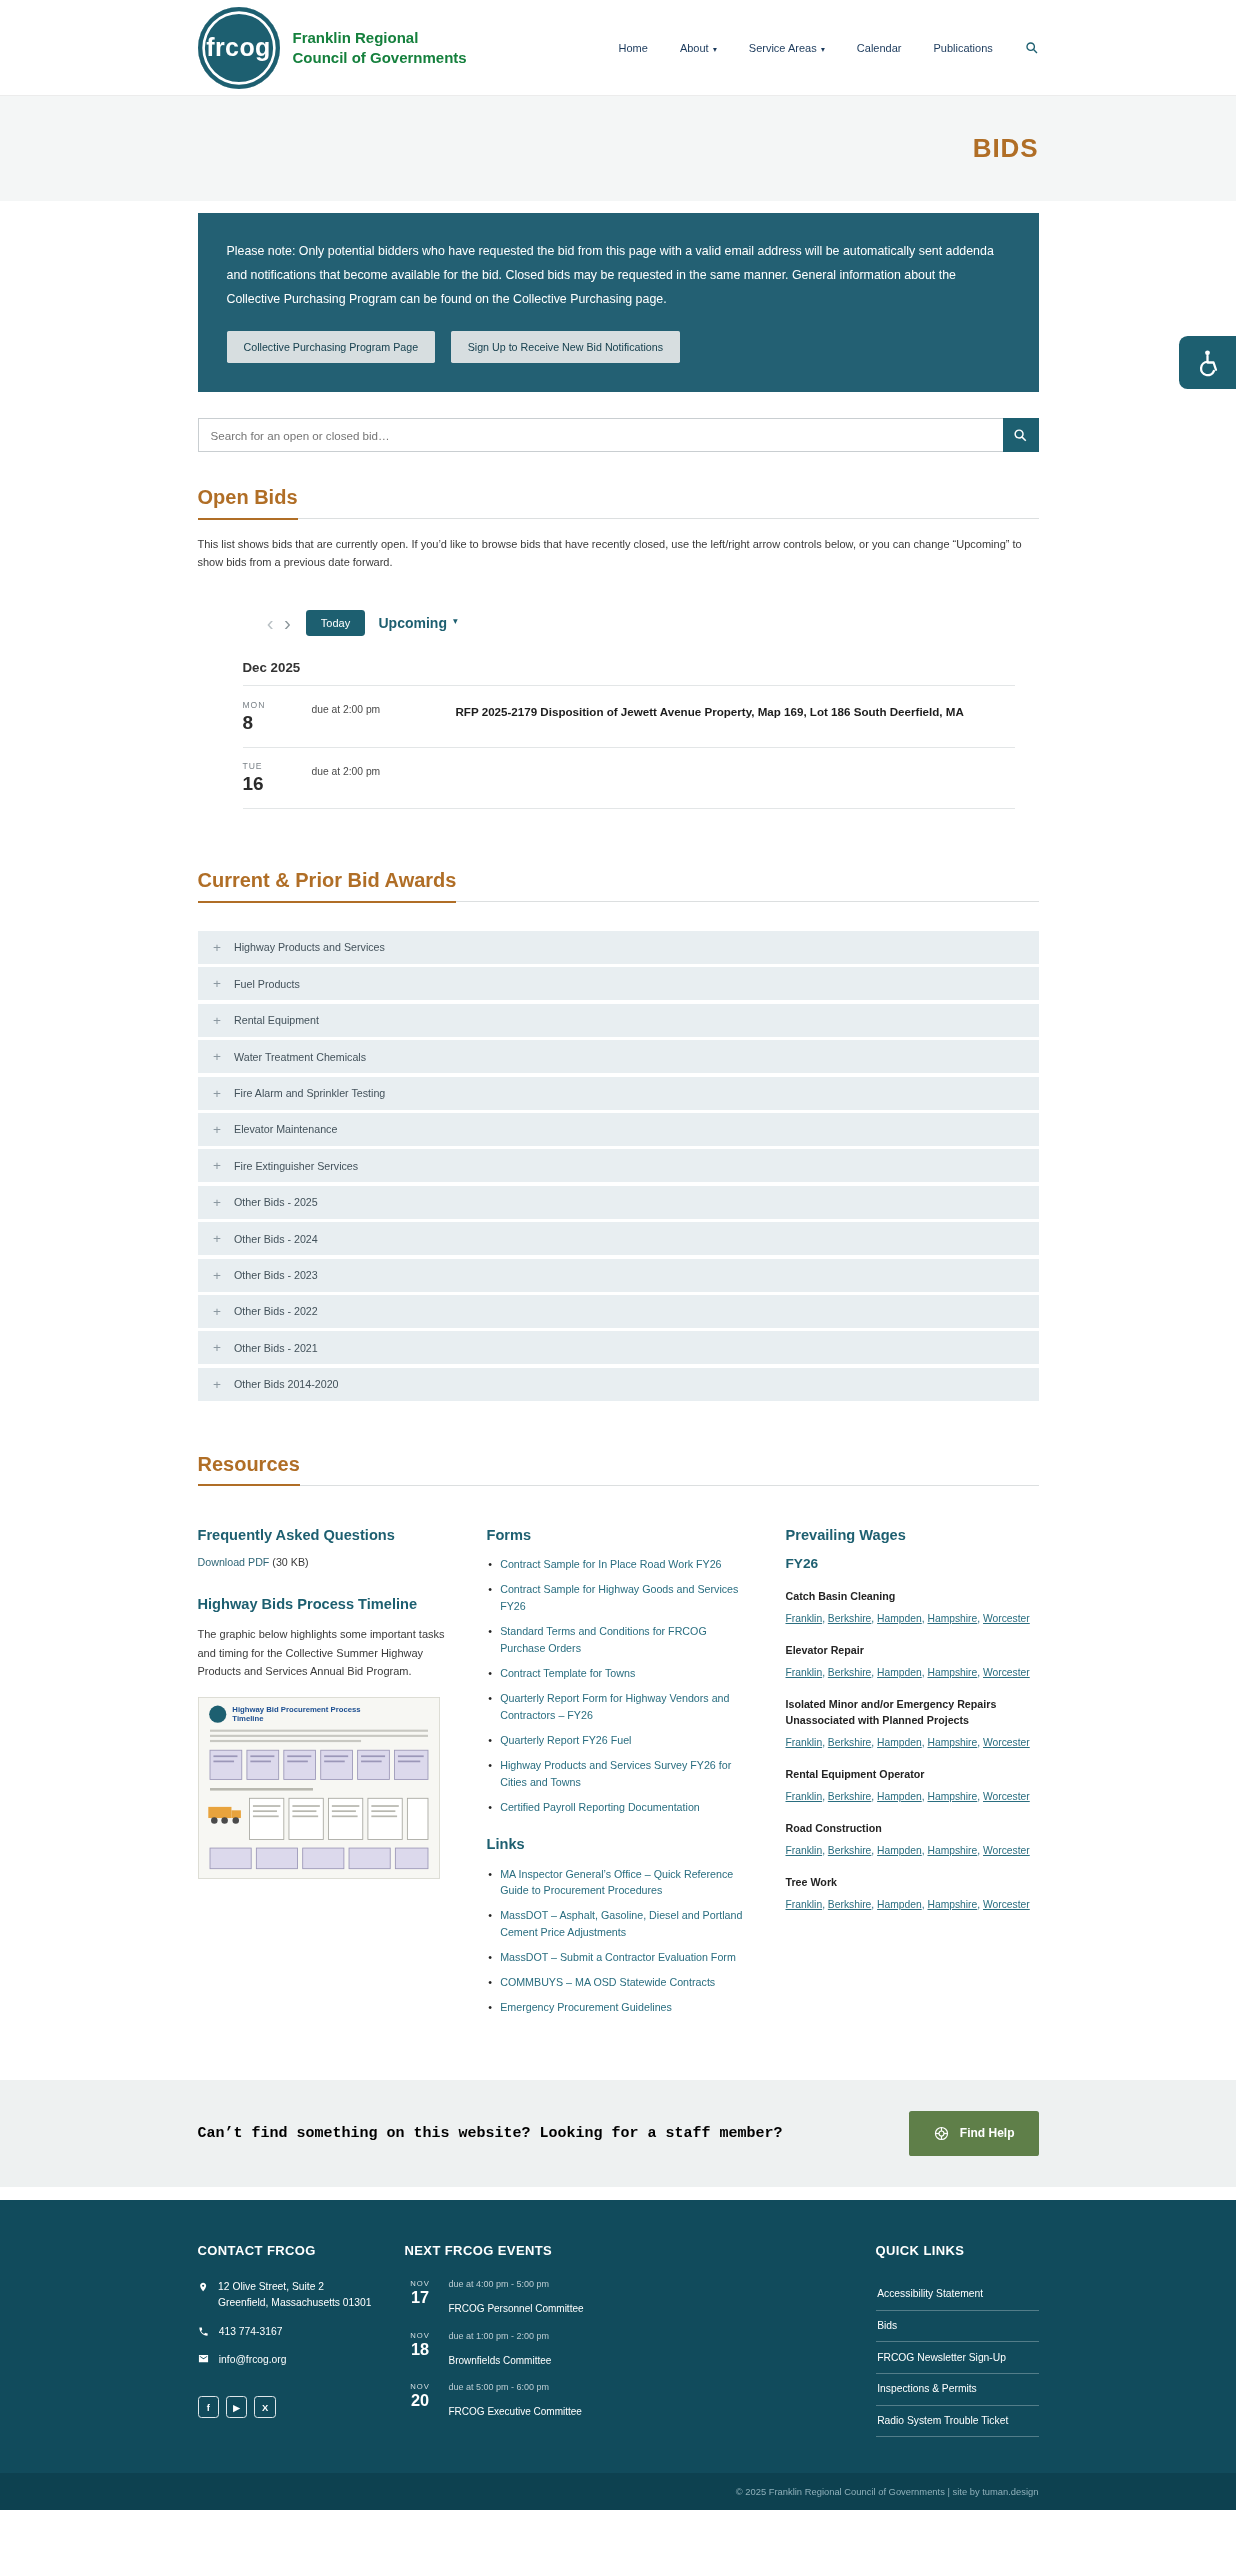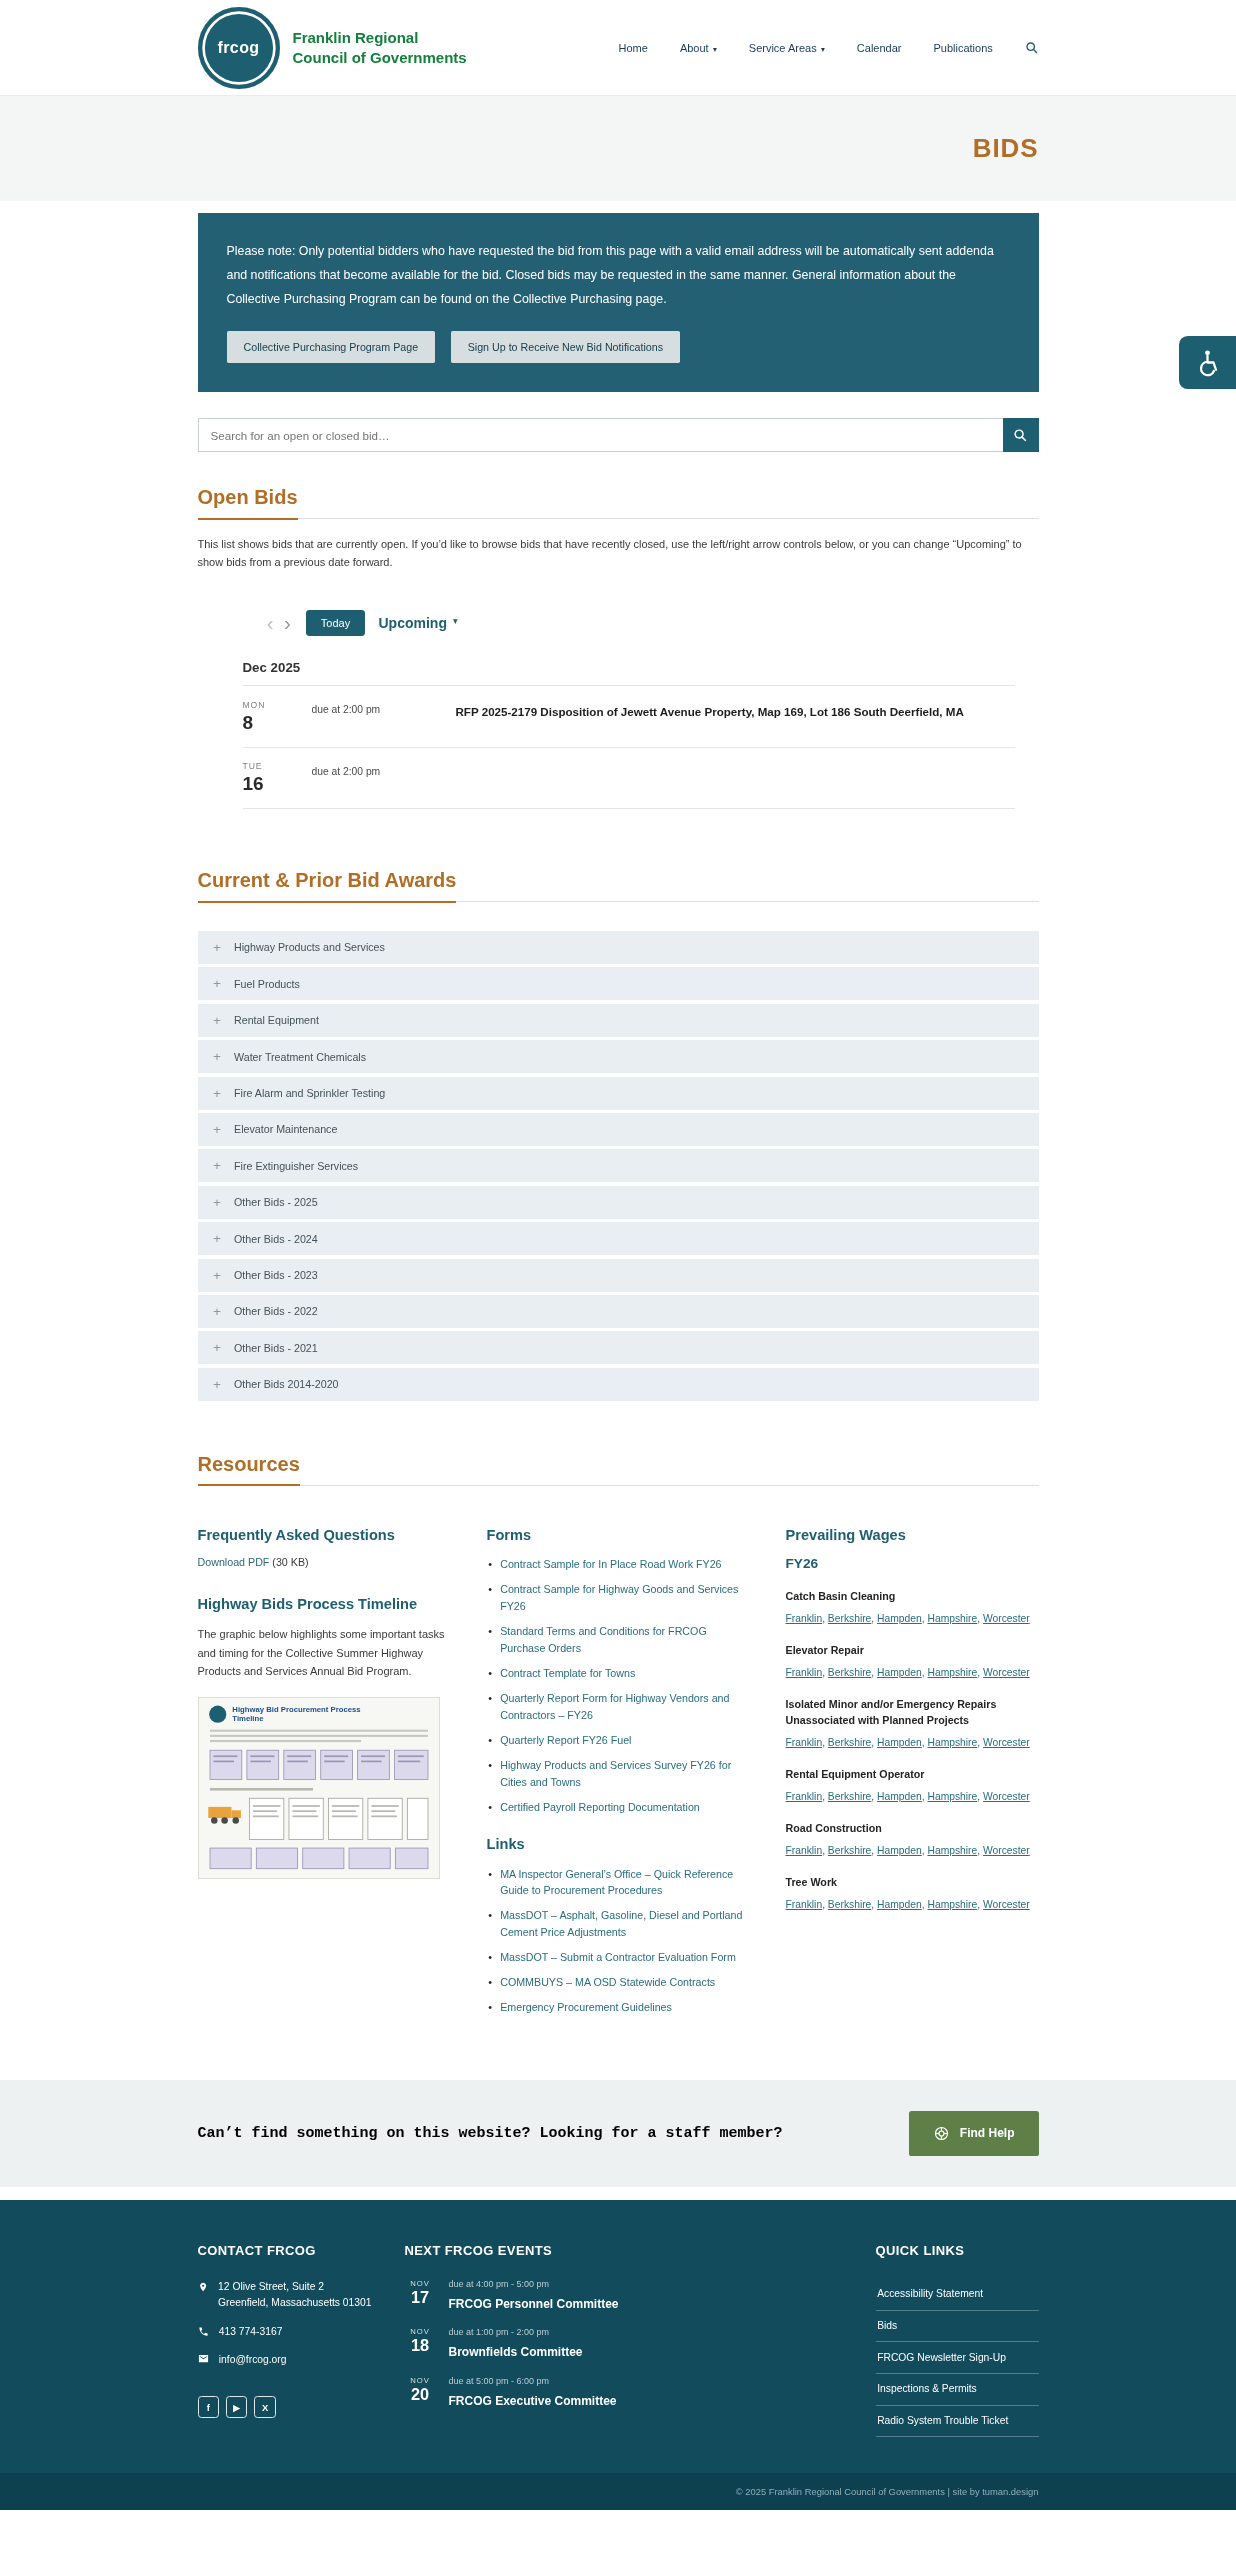--- a/index.html
+++ b/index.html
@@ -11,21 +11,21 @@
   }
   .container { width:841px; margin:0 auto; }
 
   
   .site-header { height:96px; background:#fff; border-bottom:0.9px solid #ececec; display:flex; align-items:center; }
   .header-inner { display:flex; align-items:center; justify-content:space-between; }
   .logo-group { display:flex; align-items:center; gap:13px; cursor:pointer; }
   .logo-circle {
     width:82px; height:82px; border-radius:50%; background:#1d5f70;
     display:flex; align-items:center; justify-content:center;
-    color:#fff; font-weight:bold; font-size:16px; letter-spacing:0.4px;
+    color:#fff; font-weight:bold; font-size:25px; letter-spacing:0.4px;
     box-shadow: inset 0 0 0 4.3px #1d5f70, inset 0 0 0 6.9px #fff;
   }
   .org-name { font-size:15px; font-weight:bold; color:#15803d; line-height:1.32; }
   .main-nav { display:flex; align-items:center; gap:32px; }
   .nav-item { font-size:11px; color:#1b3a5c; font-weight:500; text-decoration:none; cursor:pointer; white-space:nowrap; }
   .nav-chev { font-size:7.7px; margin-left:4.3px; color:#1b3a5c; }
   .nav-search { cursor:pointer; display:flex; align-items:center; }
 
   
   .page-band { background:#f4f6f6; height:105px; display:flex; align-items:center; }
@@ -135,21 +135,21 @@
   .social a {
     width:21.5px; height:21.5px; border:0.9px solid #dfe7ea; border-radius:3.4px;
     display:flex; align-items:center; justify-content:center;
     color:#fff; font-size:9.4px; font-weight:bold; text-decoration:none; cursor:pointer;
   }
   .f-event { display:flex; gap:13px; margin-bottom:14.6px; }
   .f-date { width:31px; flex:none; text-align:center; }
   .f-month { font-size:7.7px; letter-spacing:0.9px; color:#d5dfe2; }
   .f-day { font-size:16.3px; font-weight:bold; color:#fff; }
   .f-time { font-size:9px; color:#bccdd3; }
-  .f-title { font-size:12px; font-weight:bold; color:#fff; margin-top:7px; line-height:1.4; text-decoration:none; display:block; cursor:pointer; }
+  .f-title { font-size:10px; font-weight:normal; color:#fff; margin-top:13px; line-height:1.4; text-decoration:none; display:block; cursor:pointer; }
   .q-list { list-style:none; }
   .q-list li { border-bottom:0.9px solid rgba(255,255,255,.28); }
   .q-list a { display:block; padding:9.4px 1.7px 10.3px; font-size:10.3px; color:#fff; text-decoration:none; cursor:pointer; }
 
   .copyright { background:#0d4150; padding:13px 0; }
   .copy-inner { text-align:right; font-size:9.4px; color:#8fb0ba; }
 </style>
 </head>
 <body>
 

